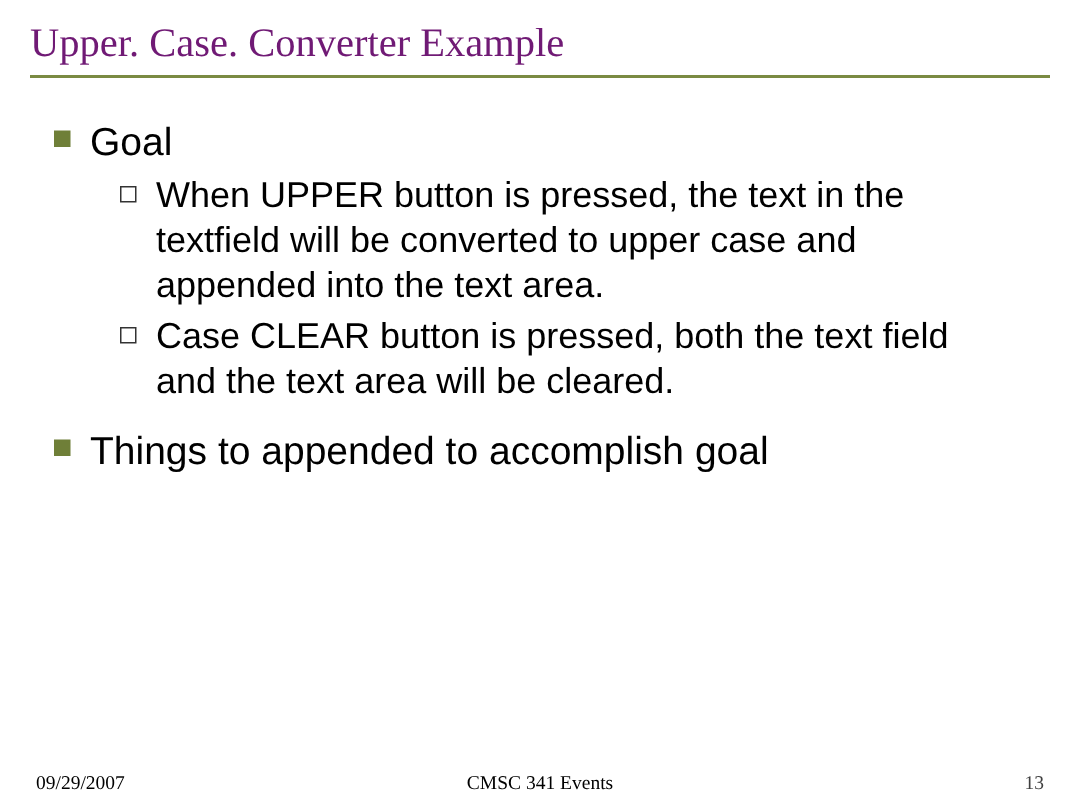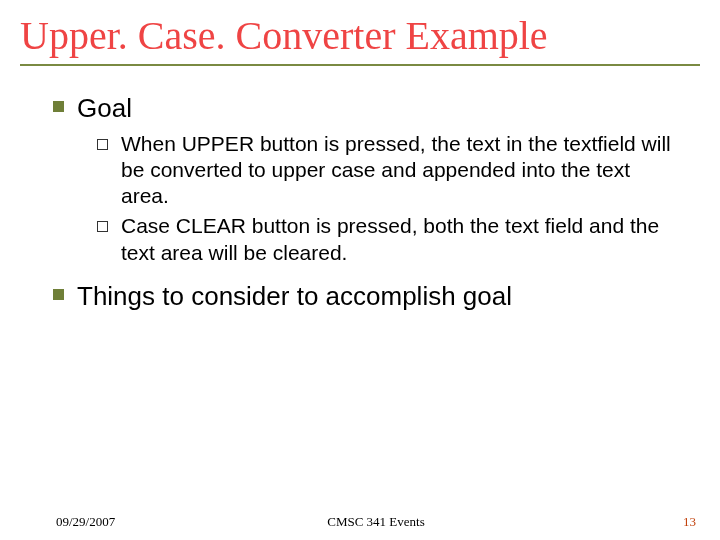--- a/index.html
+++ b/index.html
@@ -16,32 +16,32 @@
     position: relative;
     width: 720px;
     height: 540px;
     box-sizing: border-box;
   }
   .title-wrap {
     padding: 14px 20px 2px 20px;
   }
   .title {
     font-family: "Times New Roman", Times, serif;
-    font-size: 40px;
+    font-size: 27px;
     line-height: 1.1;
-    color: #ef4444;
+    color: #701a75;
   }
   .rule {
     margin: 4px 20px 0 20px;
     height: 0;
     border-top: 2px solid #7a8a42;
     box-shadow: 0 6px 6px -4px rgba(0,0,0,0.3);
   }
   .content {
-    padding: 26px 46px 0 49px;
+    padding: 26px 46px 0 32px;
   }
   ul.lvl1 {
     list-style: none;
     padding: 0;
     margin: 0;
   }
   ul.lvl1 > li {
     position: relative;
     padding-left: 28px;
     margin-bottom: 14px;
@@ -60,21 +60,21 @@
     line-height: 1.25;
   }
   ul.lvl2 {
     list-style: none;
     padding: 0;
     margin: 6px 0 0 18px;
   }
   ul.lvl2 > li {
     position: relative;
     padding-left: 26px;
-    font-size: 21px;
+    font-size: 24px;
     line-height: 1.25;
     margin-bottom: 4px;
   }
   ul.lvl2 > li::before {
     content: "";
     position: absolute;
     left: 2px;
     top: 8px;
     width: 9px;
     height: 9px;
@@ -86,30 +86,29 @@
     left: 0;
     right: 0;
     bottom: 10px;
     display: flex;
     justify-content: space-between;
     align-items: center;
     padding: 0 24px;
     font-size: 13px;
     font-family: "Times New Roman", Times, serif;
     color: #000;
-    margin-left: 32px;
   }
   .footer .center {
     position: absolute;
     left: 50%;
     transform: translateX(-50%);
     text-align: right;
   }
   .dark {
-    color: #c2410c;
+    color: #404040;
   }
 </style>
 </head>
 <body>
 <div class="slide">
 
 <div class="title-wrap">
   <div class="title">Upper. Case. Converter Example</div>
 </div>
 <div class="rule"></div>
@@ -117,21 +116,21 @@
 <div class="content">
   <ul class="lvl1">
     <li>
       <span class="h1">Goal</span>
       <ul class="lvl2">
         <li>When UPPER button is pressed, the text in the textfield will be converted to upper case and appended into the text area.</li>
         <li>Case CLEAR button is pressed, both the text field and the text area will be cleared.</li>
       </ul>
     </li>
     <li>
-      <span class="h1">Things to consider to accomplish goal</span>
+      <span class="h1">Things to appended to accomplish goal</span>
     </li>
   </ul>
 </div>
 
 <div class="footer">
   <span>09/29/2007</span>
   <span class="center">CMSC 341 Events</span>
   <span class="dark">13</span>
 </div>
 

